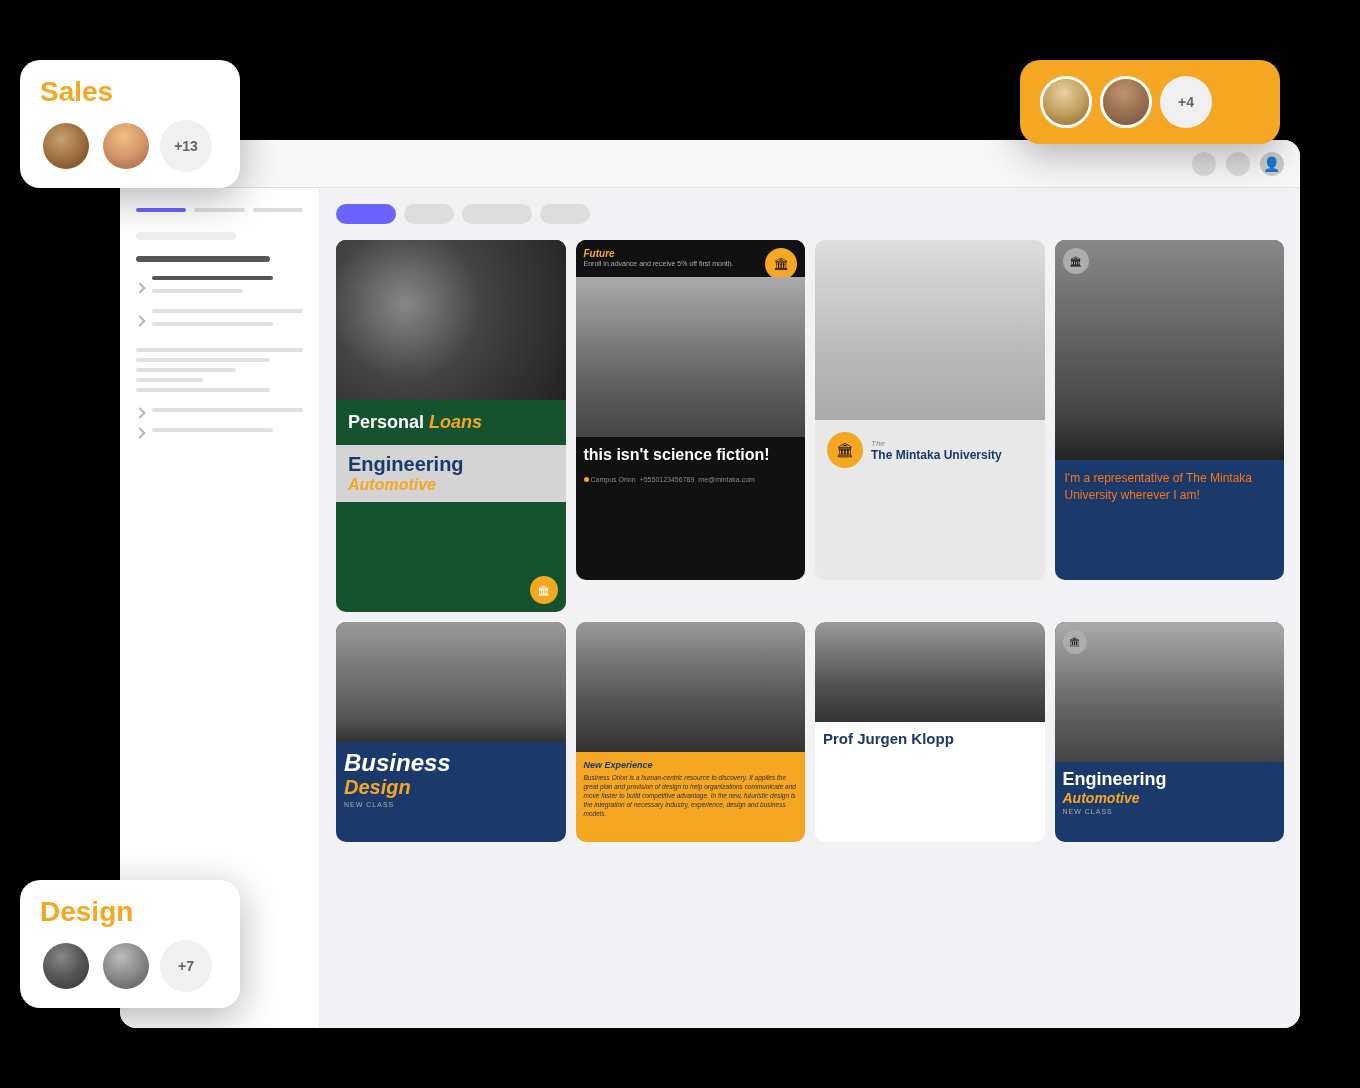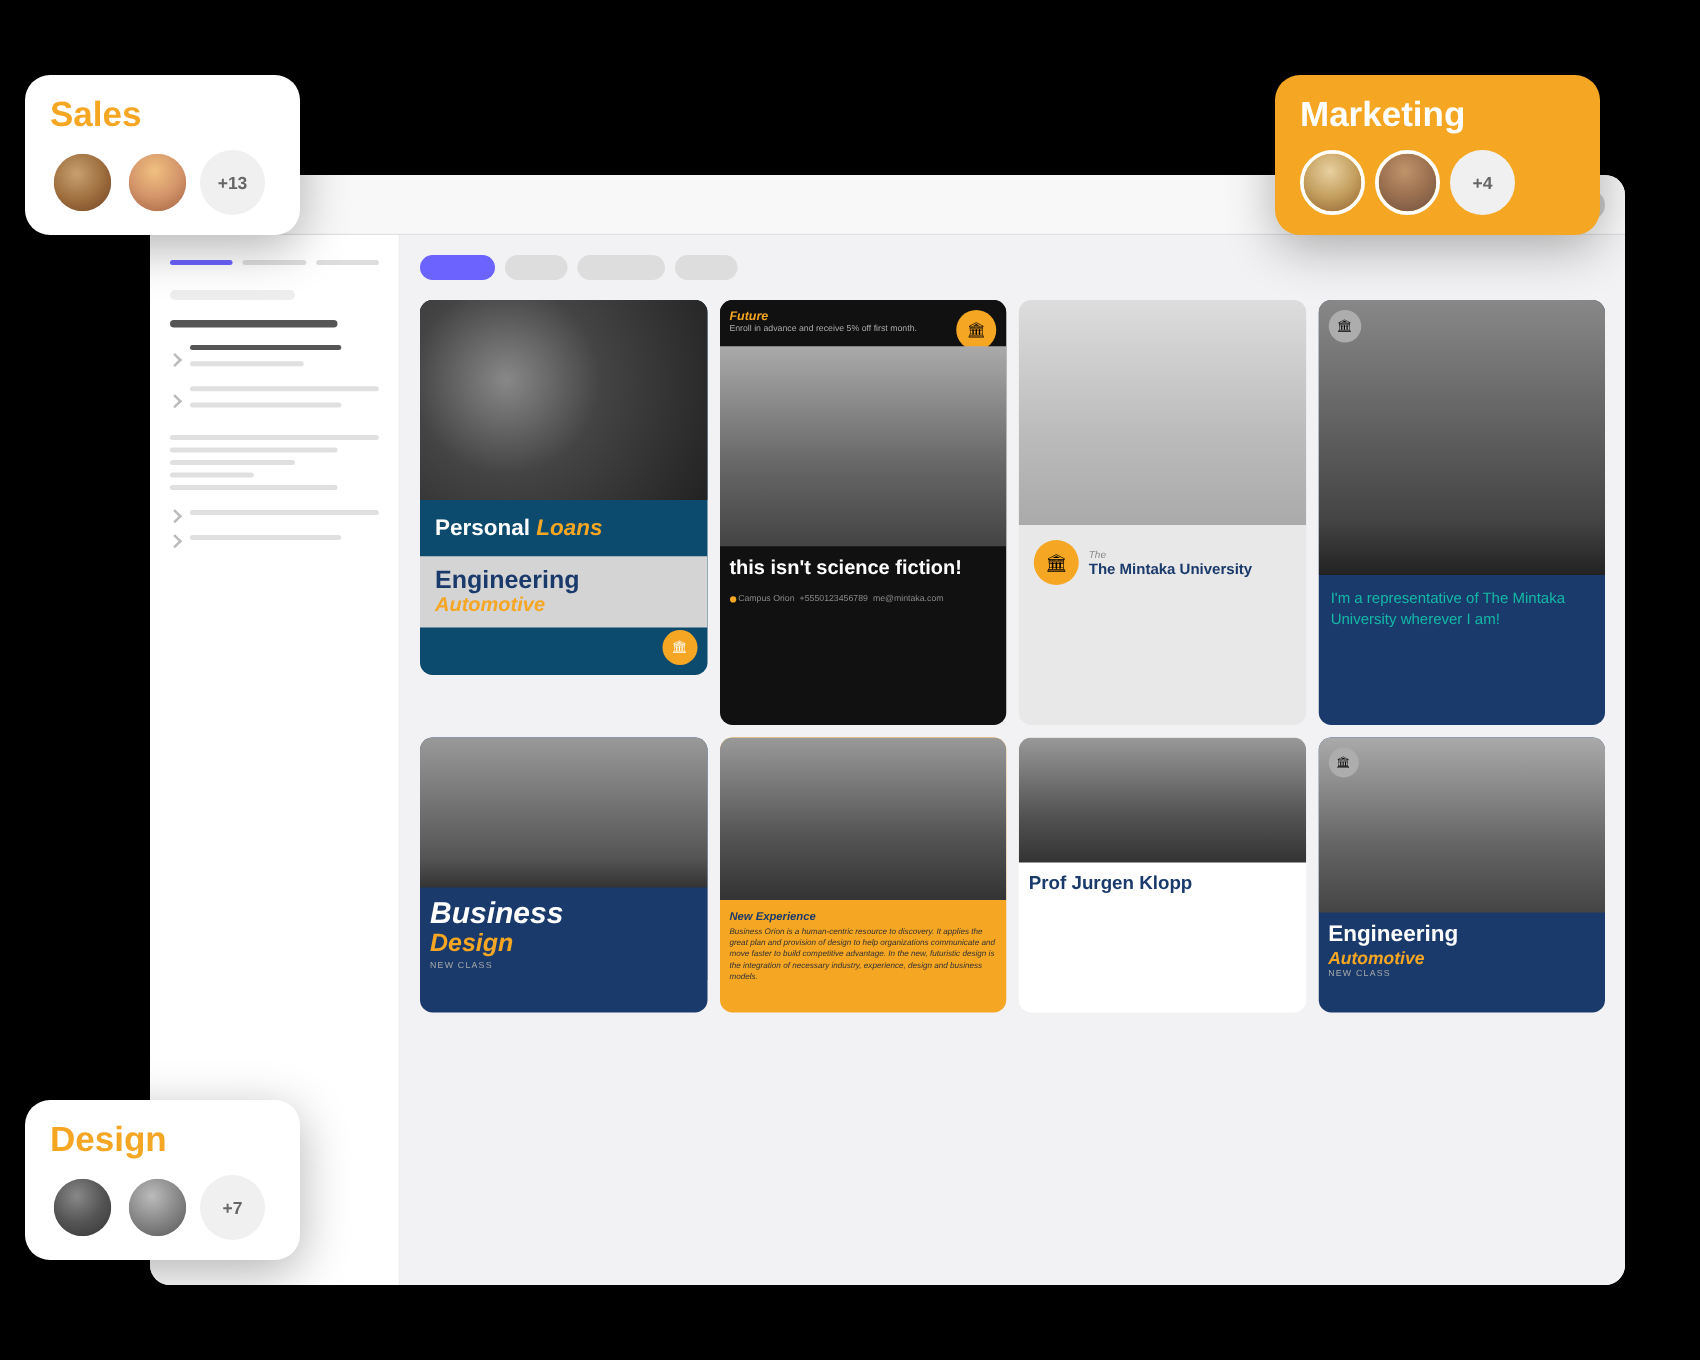--- a/index.html
+++ b/index.html
@@ -124,22 +124,22 @@
     
     .card {
       border-radius: 10px;
       overflow: hidden;
       position: relative;
       background: #333;
     }
 
     
     .card-1 {
-      background: #0c4a6e;
-      height: 300px;
+      background: #14532d;
+      height: 372px;
     }
     .card-1-top {
       height: 160px;
       background: linear-gradient(135deg, #2a2a3e 0%, #1a1a2e 100%);
       display: flex; align-items: center; justify-content: center;
       position: relative;
       overflow: hidden;
     }
     .card-1-photo {
       width: 100%; height: 100%;
@@ -348,21 +348,20 @@
       <div class="avatar-inner avatar-male"></div>
     </div>
     <div class="avatar-circle">
       <div class="avatar-inner avatar-female"></div>
     </div>
     <div class="avatar-count">+13</div>
   </div>
 </div>
 
 <div class="float-marketing">
-  <div class="float-title float-title-white">Marketing</div>
   <div class="float-avatars">
     <div class="avatar-circle">
       <div class="avatar-inner avatar-female2"></div>
     </div>
     <div class="avatar-circle">
       <div class="avatar-inner avatar-female3"></div>
     </div>
     <div class="avatar-count">+4</div>
   </div>
 </div>
@@ -502,21 +501,21 @@
               <div style="font-size:8px;color:#888;font-style:italic;">The</div>
               <div style="font-size:12px;font-weight:700;color:#1a3a6b;">The Mintaka University</div>
             </div>
           </div>
         </div>
 
         <div class="card card-4" style="background:#1a3a6b;">
           <div style="height:220px;position:relative;" class="bg-bw-sport photo-bw">
             <div style="position:absolute;top:8px;left:8px;width:26px;height:26px;background:#f5a623;border-radius:50%;display:flex;align-items:center;justify-content:center;font-size:10px;">🏛</div>
           </div>
-          <div style="padding:10px;font-size:12px;color:#14b8a6;line-height:1.4;">I'm a representative of The Mintaka University wherever I am!</div>
+          <div style="padding:10px;font-size:12px;color:#f97316;line-height:1.4;">I'm a representative of The Mintaka University wherever I am!</div>
         </div>
 
         <div class="card card-5" style="background:#1a3a6b;position:relative;">
           <div style="height:120px;" class="bg-bw-biz photo-bw"></div>
           <div style="padding:8px;background:#1a3a6b;">
             <div style="font-size:24px;font-weight:900;color:#fff;font-style:italic;line-height:1.1;">Business</div>
             <div style="font-size:20px;font-weight:900;color:#f5a623;font-style:italic;">Design</div>
             <div style="font-size:7px;color:#aaa;letter-spacing:1px;text-transform:uppercase;margin-top:2px;">NEW CLASS</div>
           </div>
         </div>

